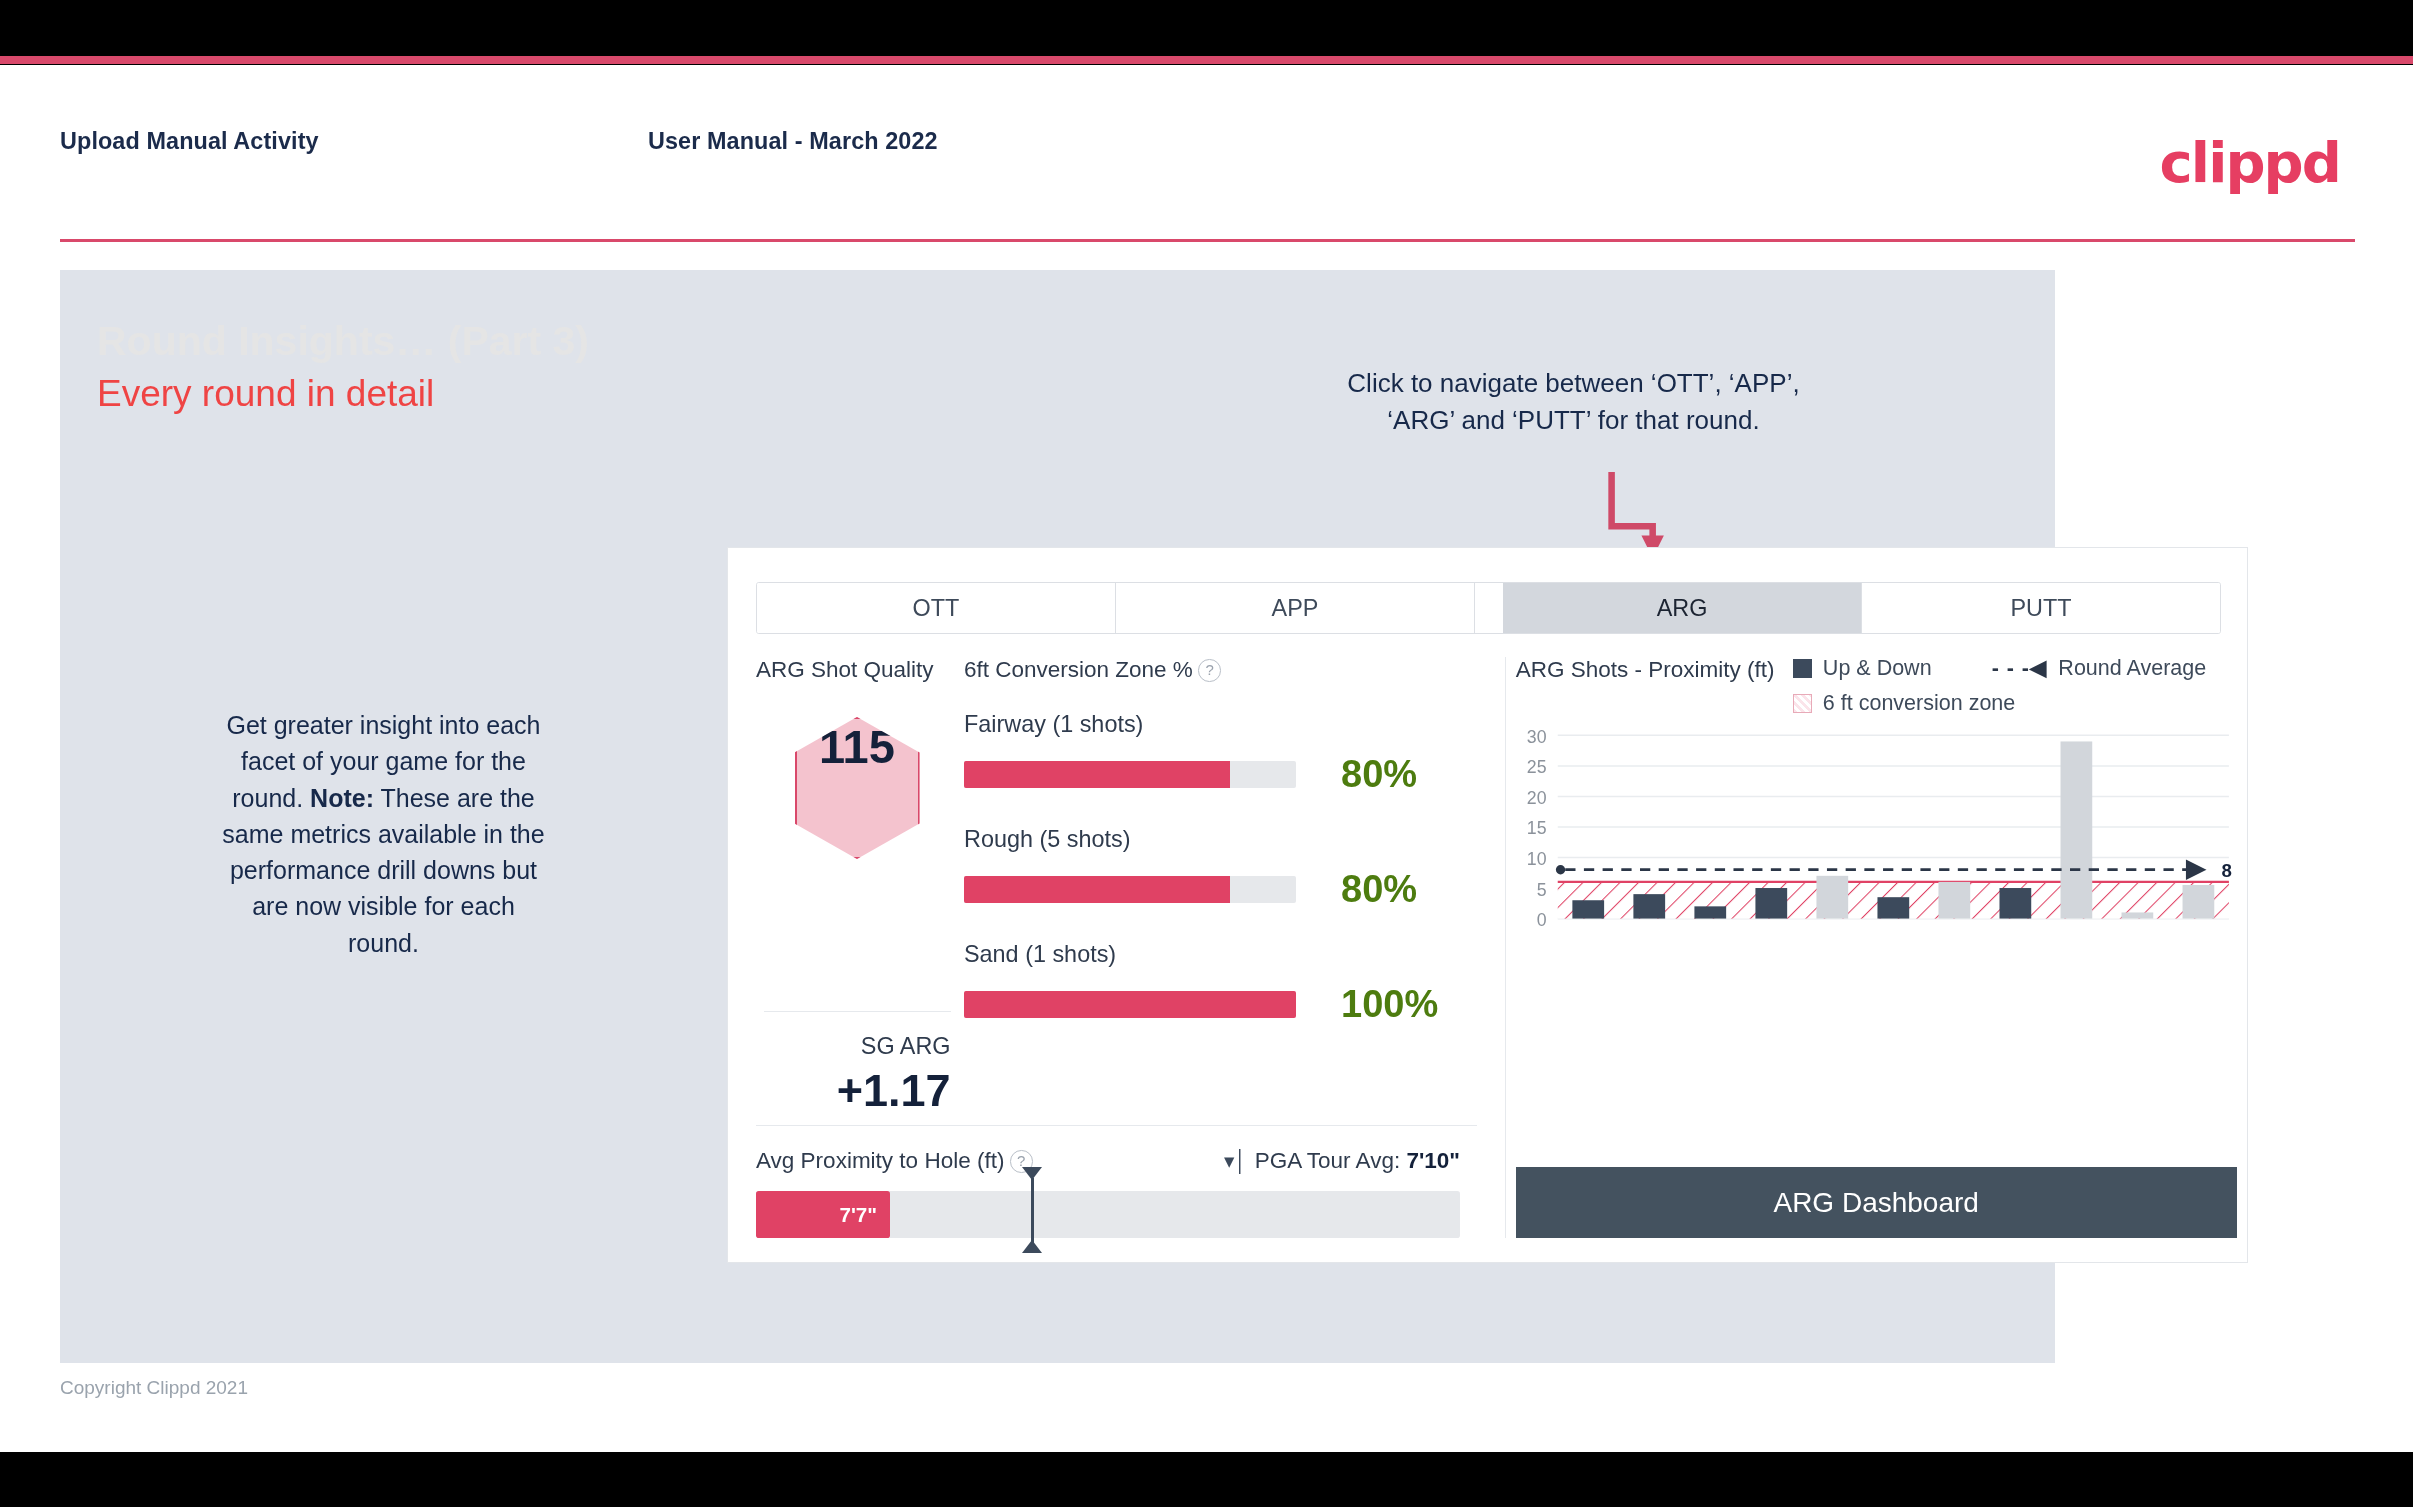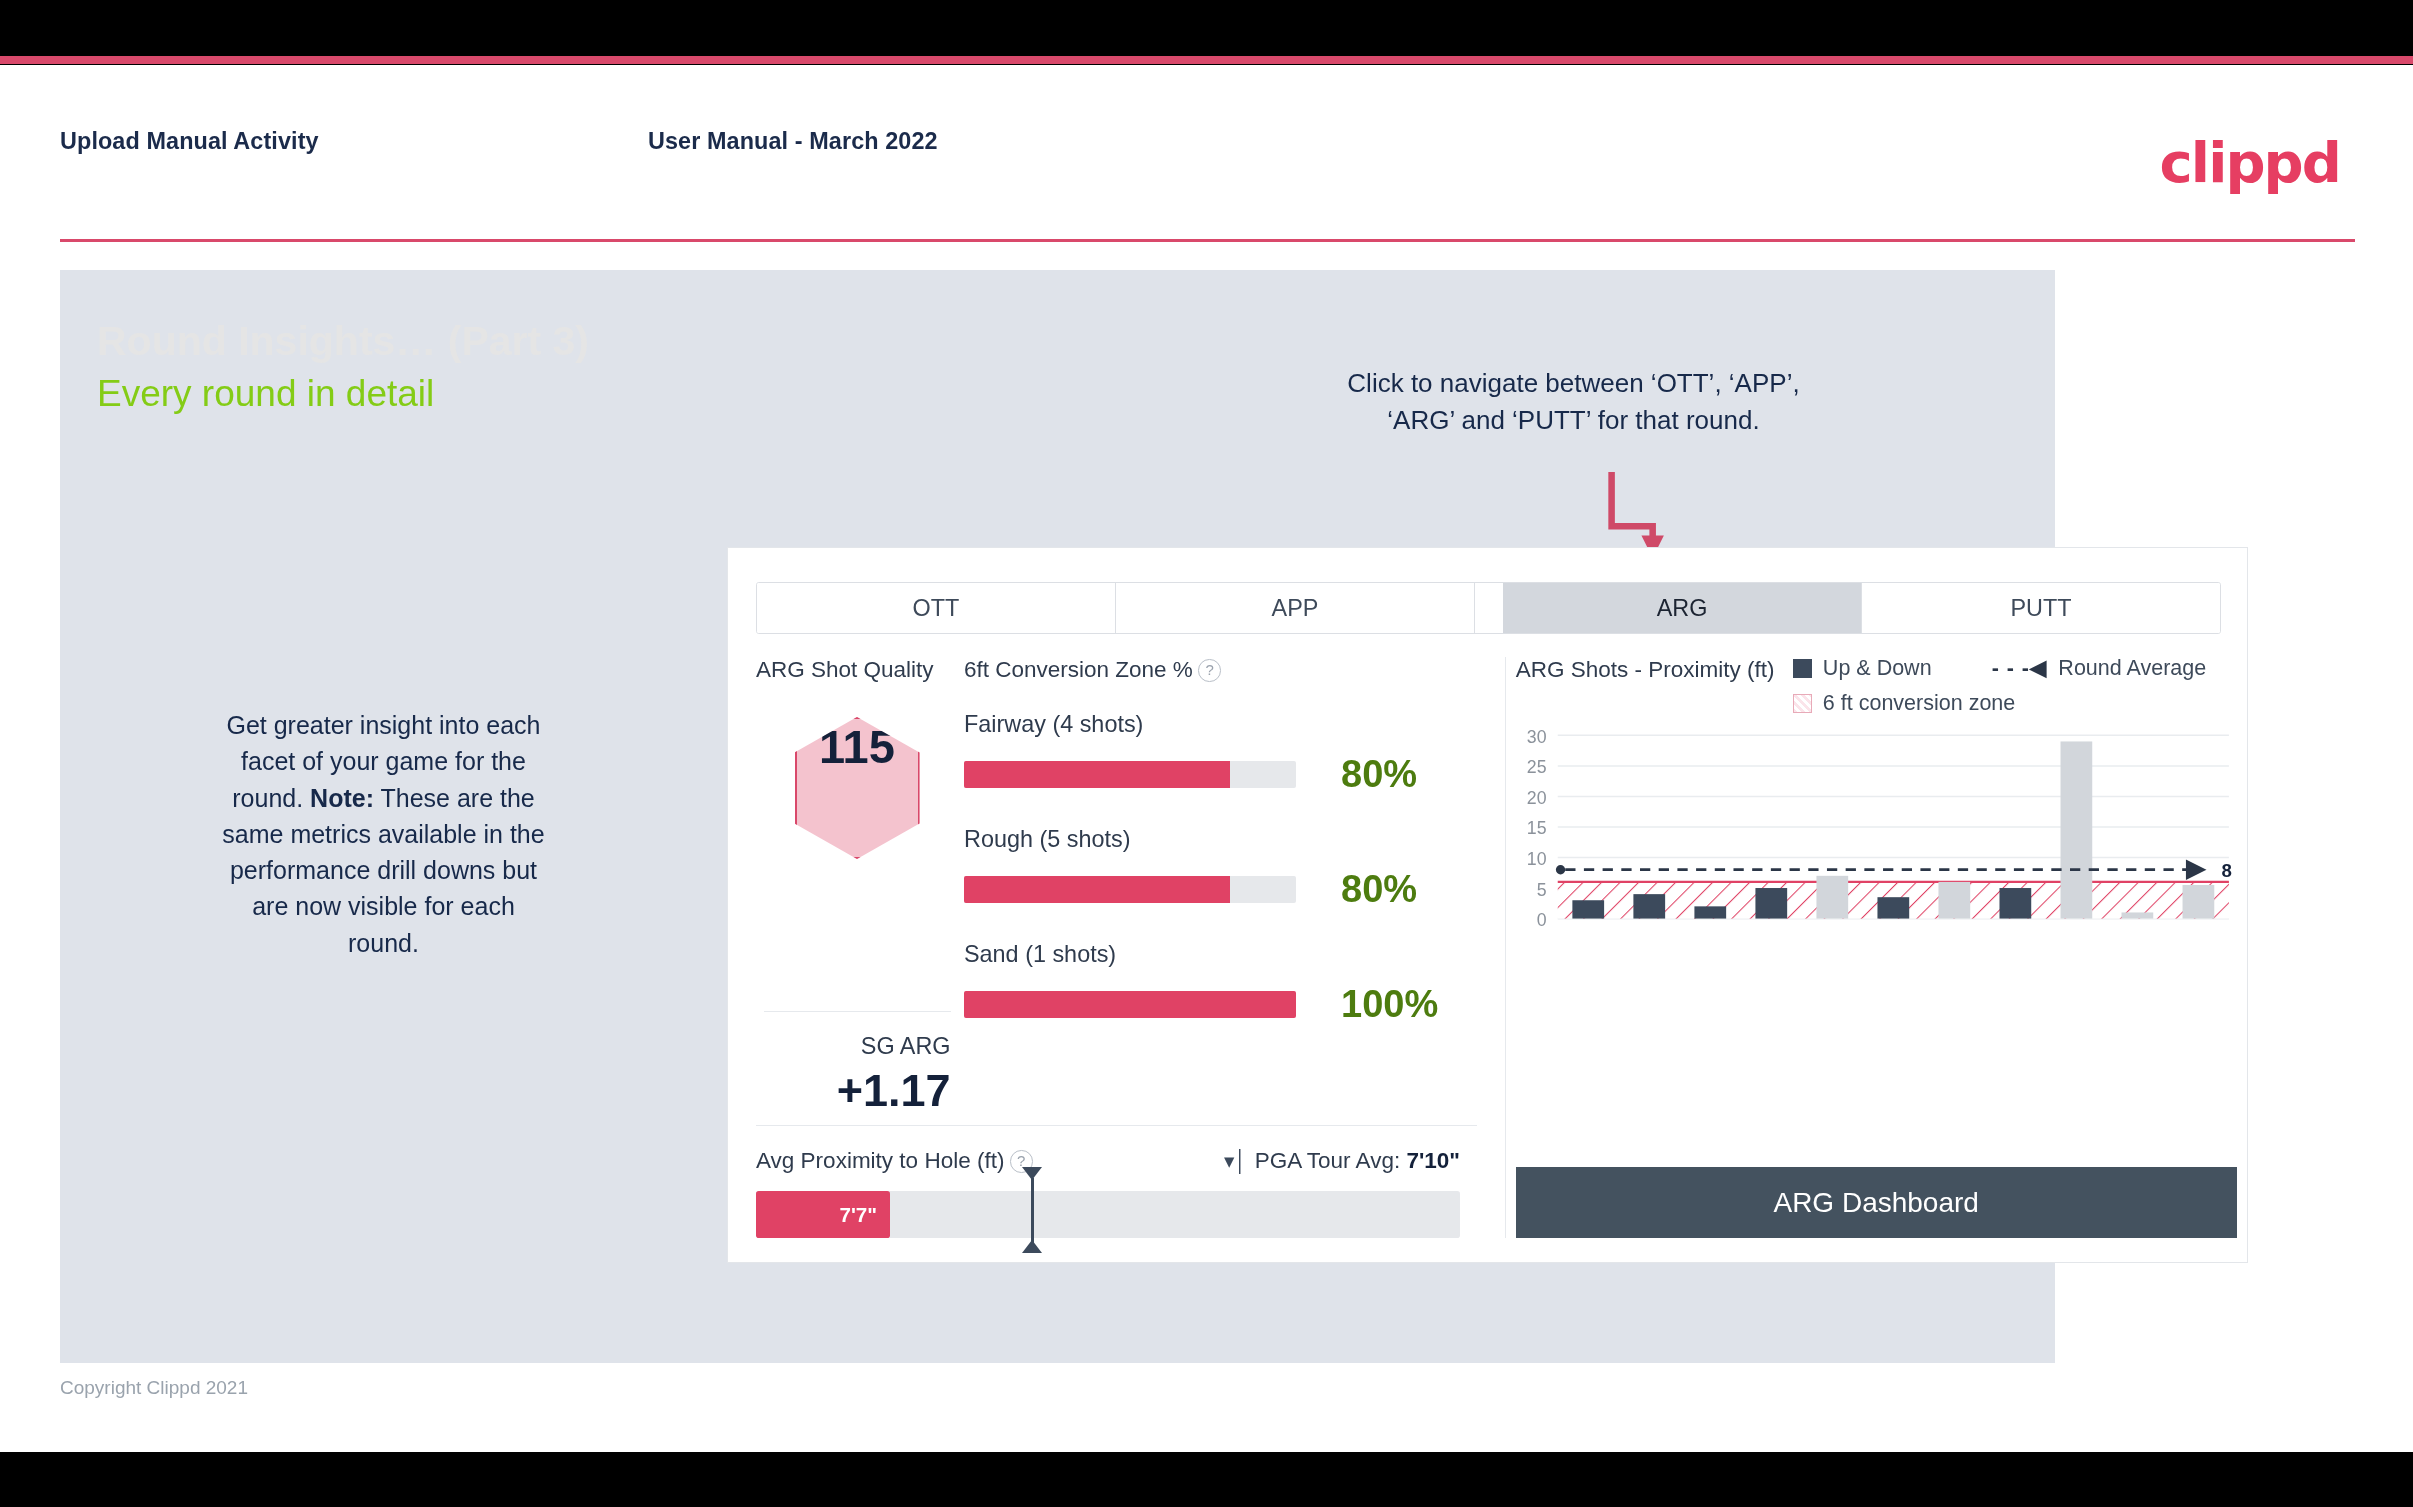--- a/index.html
+++ b/index.html
@@ -23,21 +23,21 @@
   
   .hdr-left { position:absolute; left:60px; top:128px; font-size:23.4px; font-weight:700; color:#1b2b4b; letter-spacing:0.1px;}
   .hdr-mid  { position:absolute; left:648px; top:128px; font-size:23.4px; font-weight:700; color:#1b2b4b; letter-spacing:0.1px;}
   .logo { position:absolute; right:73px; top:130px; font-size:56px; font-weight:800; color:#e63e62; letter-spacing:-1.9px; font-family:"DejaVu Sans", sans-serif;}
   .hdr-rule { position:absolute; left:60px; top:239px; width:2295px; height:2.8px; background:#d9496b; }
 
   
   .slide { position:absolute; left:60px; top:270px; width:1995px; height:1093px; background:#dfe3ea; }
 
   .title  { position:absolute; left:97px; top:318px; font-size:41px; font-weight:700; color:#e5e5e5;}
-  .subtitle { position:absolute; left:97px; top:373px; font-size:37px; font-weight:400; color:#84cc16;}
+  .subtitle { position:absolute; left:97px; top:373px; font-size:37px; font-weight:400; color:#ef4444;}
 
   
   .callout { position:absolute; left:1302px; top:365px; width:543px; text-align:center;
              font-size:26px; line-height:1.42; color:#17294a; font-weight:500;}
   .arrow { position:absolute; left:1606px; top:468px; }
 
   
   .para { position:absolute; left:215px; top:707px; width:337px; text-align:center;
           font-size:25px; line-height:1.45; color:#17294a;}
   .para b { font-weight:700; }
@@ -170,21 +170,21 @@
             <span>115</span>
           </div>
           <div class="sgline">
             <div class="sg-lbl">SG ARG</div>
             <div class="sg-val">+1.17</div>
           </div>
         </div>
 
         <div class="czrows">
           <div class="czrow">
-            <div class="czlbl">Fairway (4 shots)</div>
+            <div class="czlbl">Fairway (1 shots)</div>
             <div class="czbarwrap">
               <div class="czbar">
                 <div class="czfill" style="width: 80%;"></div>
               </div>
               <div class="czpct">80%</div>
             </div>
           </div>
           <div class="czrow">
             <div class="czlbl">Rough (5 shots)</div>
             <div class="czbarwrap">

